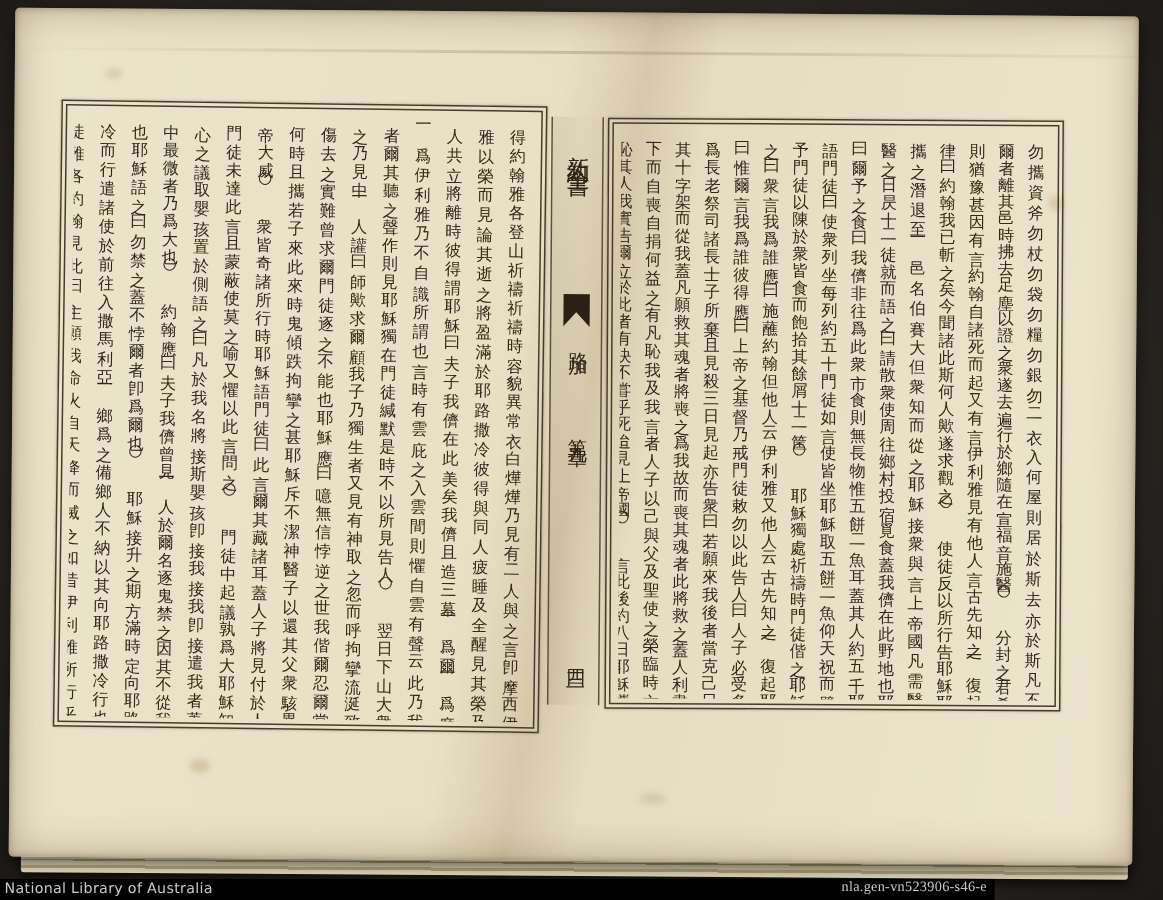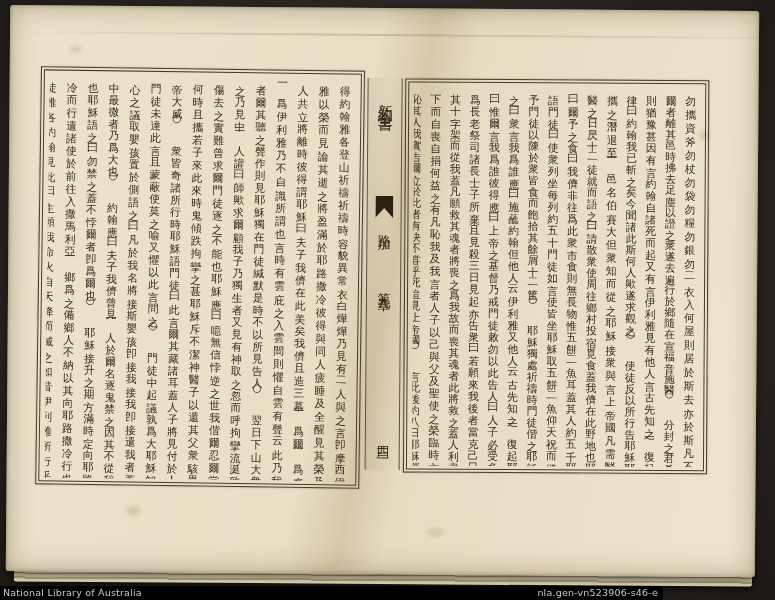--- a/index.html
+++ b/index.html
@@ -40,21 +40,21 @@
   .spine-gospel{top:146px;font-size:13px;letter-spacing:3px;}
   .spine-chapter{top:204px;font-size:13px;letter-spacing:3px;}
   .spine-folio{top:358px;font-size:13px;letter-spacing:2px;}
   .fishtail{position:absolute;left:50%;top:118px;transform:translateX(-50%);
     width:18px;height:22px;background:#2a2114;
     clip-path:polygon(0 0,100% 0,100% 100%,50% 55%,0 100%);}
   
   .footer{position:absolute;left:0;bottom:0;width:663px;height:14px;background:#000;}
   .footer .ftxt{position:absolute;top:1px;font-size:9.5px;color:#c9c9c9;letter-spacing:.2px;}
   .ftxt.left{left:3px;}
-  .ftxt.right{right:5px;}
+  .ftxt.right{right:5px;font-family:Liberation Serif, serif;}
 </style>
 </head>
 <body>
 
 <div id="stage">
 
   <div class="page-edges"></div>
 
   <div class="paper">
     <div class="topfold"></div>

